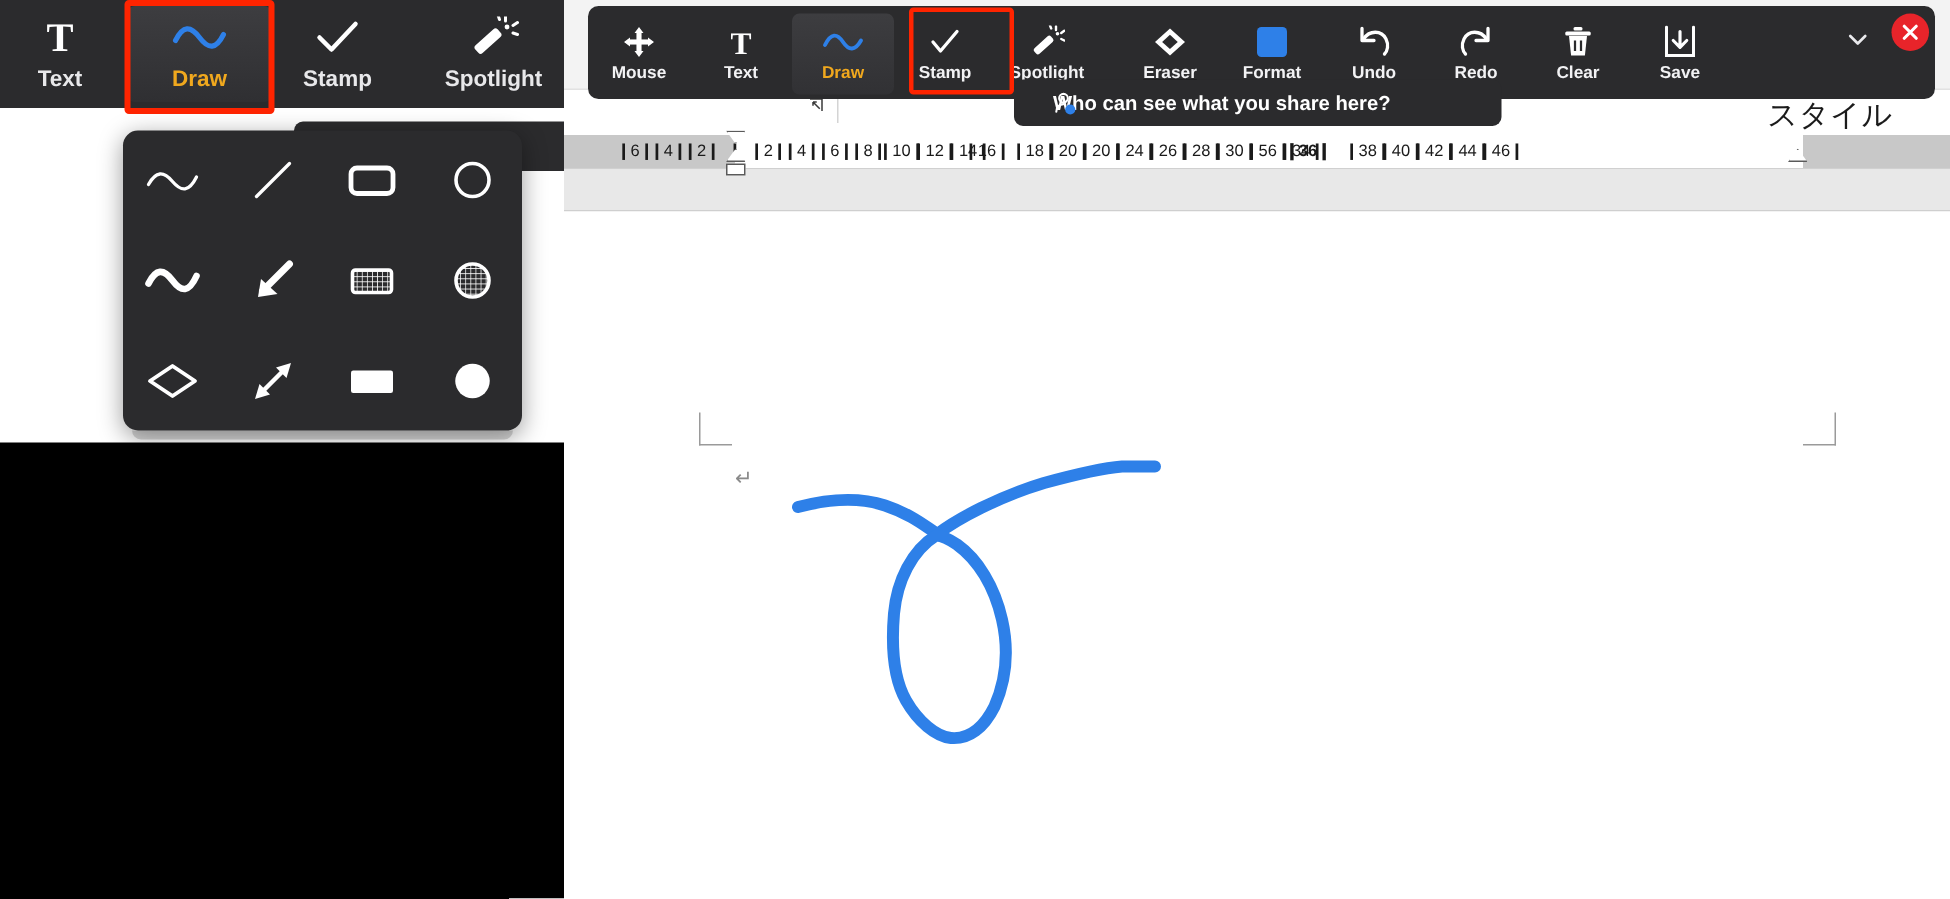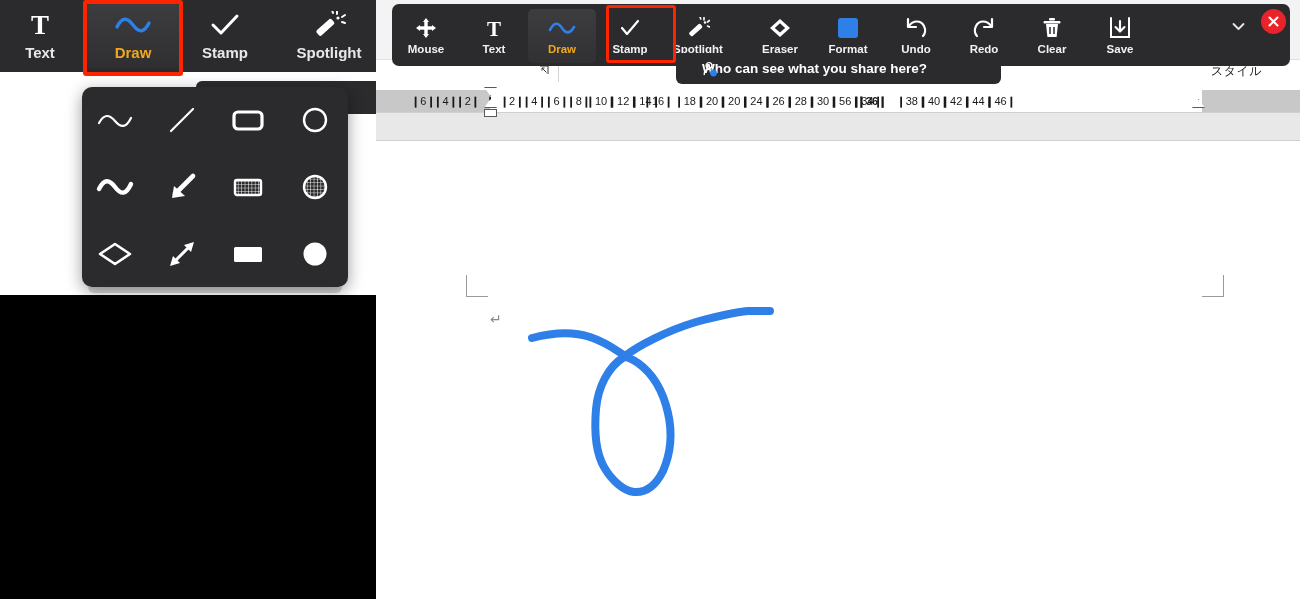--- a/index.html
+++ b/index.html
@@ -31,21 +31,21 @@
   .dialog-launcher {
     position: absolute; left: 538px; top: 64px; width: 12px; height: 12px;
     color: #444; font-size: 11px; line-height: 12px; text-align: center;
   }
   .ribbon-divider {
     position: absolute; left: 558px; top: 58px; width: 1px; height: 24px; background: #d4d4d4;
   }
   .style-label {
     position: absolute; right: 38px; top: 63px;
     font-family: "DejaVu Sans", sans-serif;
-    font-size: 12px; color: #1b1b1b; letter-spacing: .5px;
+    font-size: 20px; color: #1b1b1b; letter-spacing: .5px;
   }
 
   
   .ruler {
     position: absolute; left: 376px; top: 90px; width: 924px; height: 22px;
     background: #ffffff; overflow: hidden;
   }
   .ruler-margin {
     position: absolute; top: 0; height: 22px; background: #c8c8c8;
   }

